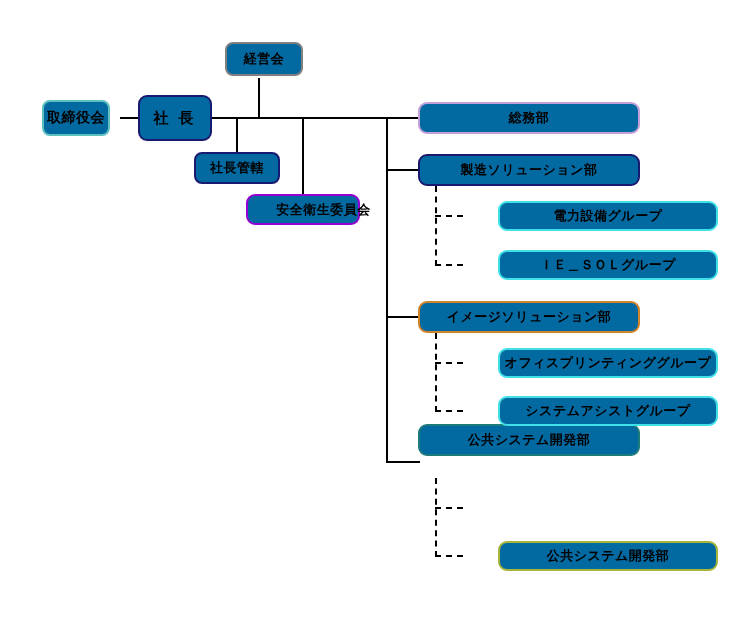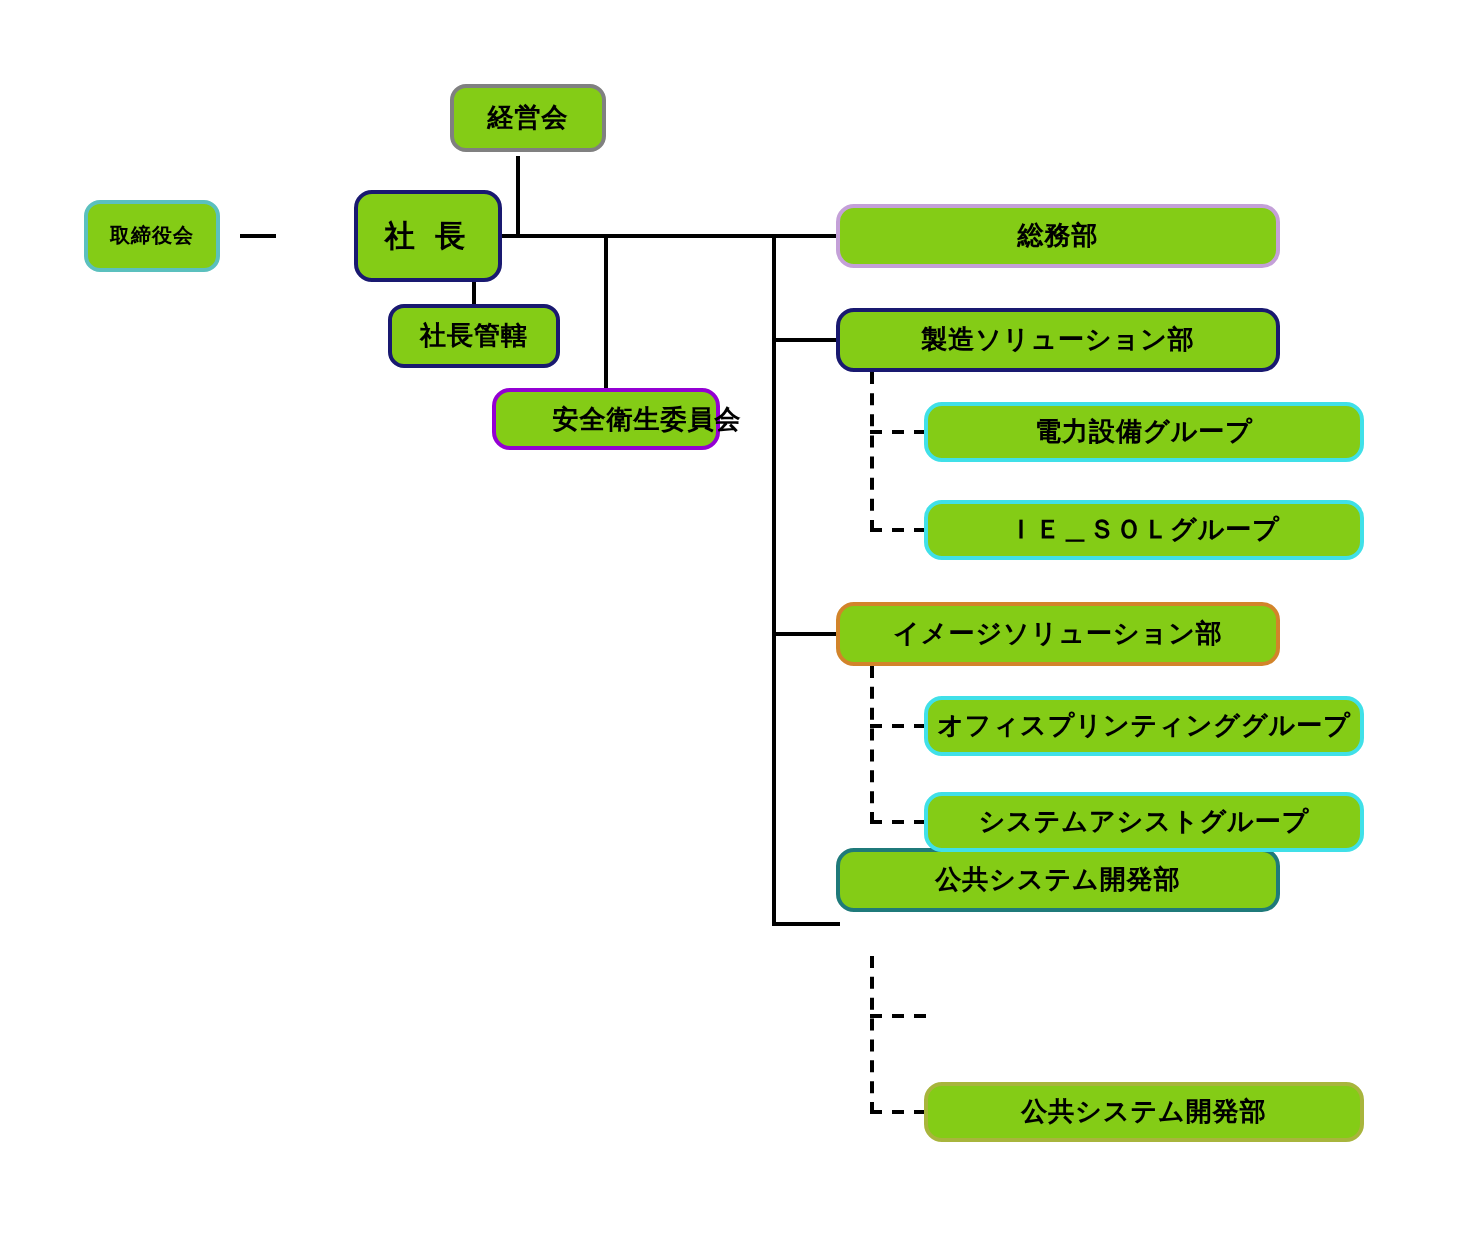--- a/index.html
+++ b/index.html
@@ -13,48 +13,47 @@
   #chart-root {
     position: relative;
     width: 733px;
     height: 619px;
     background: #ffffff;
     overflow: hidden;
   }
   .node {
     position: absolute;
     box-sizing: border-box;
-    background: #84cc16;
+    background: #0369a1;
     border-style: solid;
     display: flex;
     align-items: center;
     justify-content: center;
     color: #000000;
     font-weight: bold;
     letter-spacing: 0.5px;
     white-space: nowrap;
     z-index: 3;
   }
   
   .n-exec {
     width: 68px; height: 36px;
     border-width: 2px; border-radius: 8px;
-    font-size: 10px;
+    font-size: 14px;
   }
   .n-board {
     width: 78px; height: 34px;
     border-width: 2px; border-radius: 8px;
     font-size: 13px;
   }
   .n-pres {
     width: 74px; height: 46px;
     border-width: 2px; border-radius: 9px;
     font-size: 15px;
     letter-spacing: 3px;
-    margin-left: 39px;
   }
   .n-jurisdiction {
     width: 86px; height: 32px;
     border-width: 2px; border-radius: 8px;
     font-size: 13px;
   }
   .n-committee {
     width: 114px; height: 31px;
     border-width: 2px; border-radius: 9px;
     font-size: 13px;
@@ -62,20 +61,21 @@
   }
   .n-dept {
     width: 222px; height: 32px;
     border-width: 2px; border-radius: 9px;
     font-size: 13px;
   }
   .n-group {
     width: 220px; height: 30px;
     border-width: 2px; border-radius: 9px;
     font-size: 13px;
+    margin-left: 36px;
   }
   
   .line {
     position: absolute;
     background: #000000;
     z-index: 1;
   }
   .line-h { height: 2px; }
   .line-v { width: 2px; }
   .dash-v {

